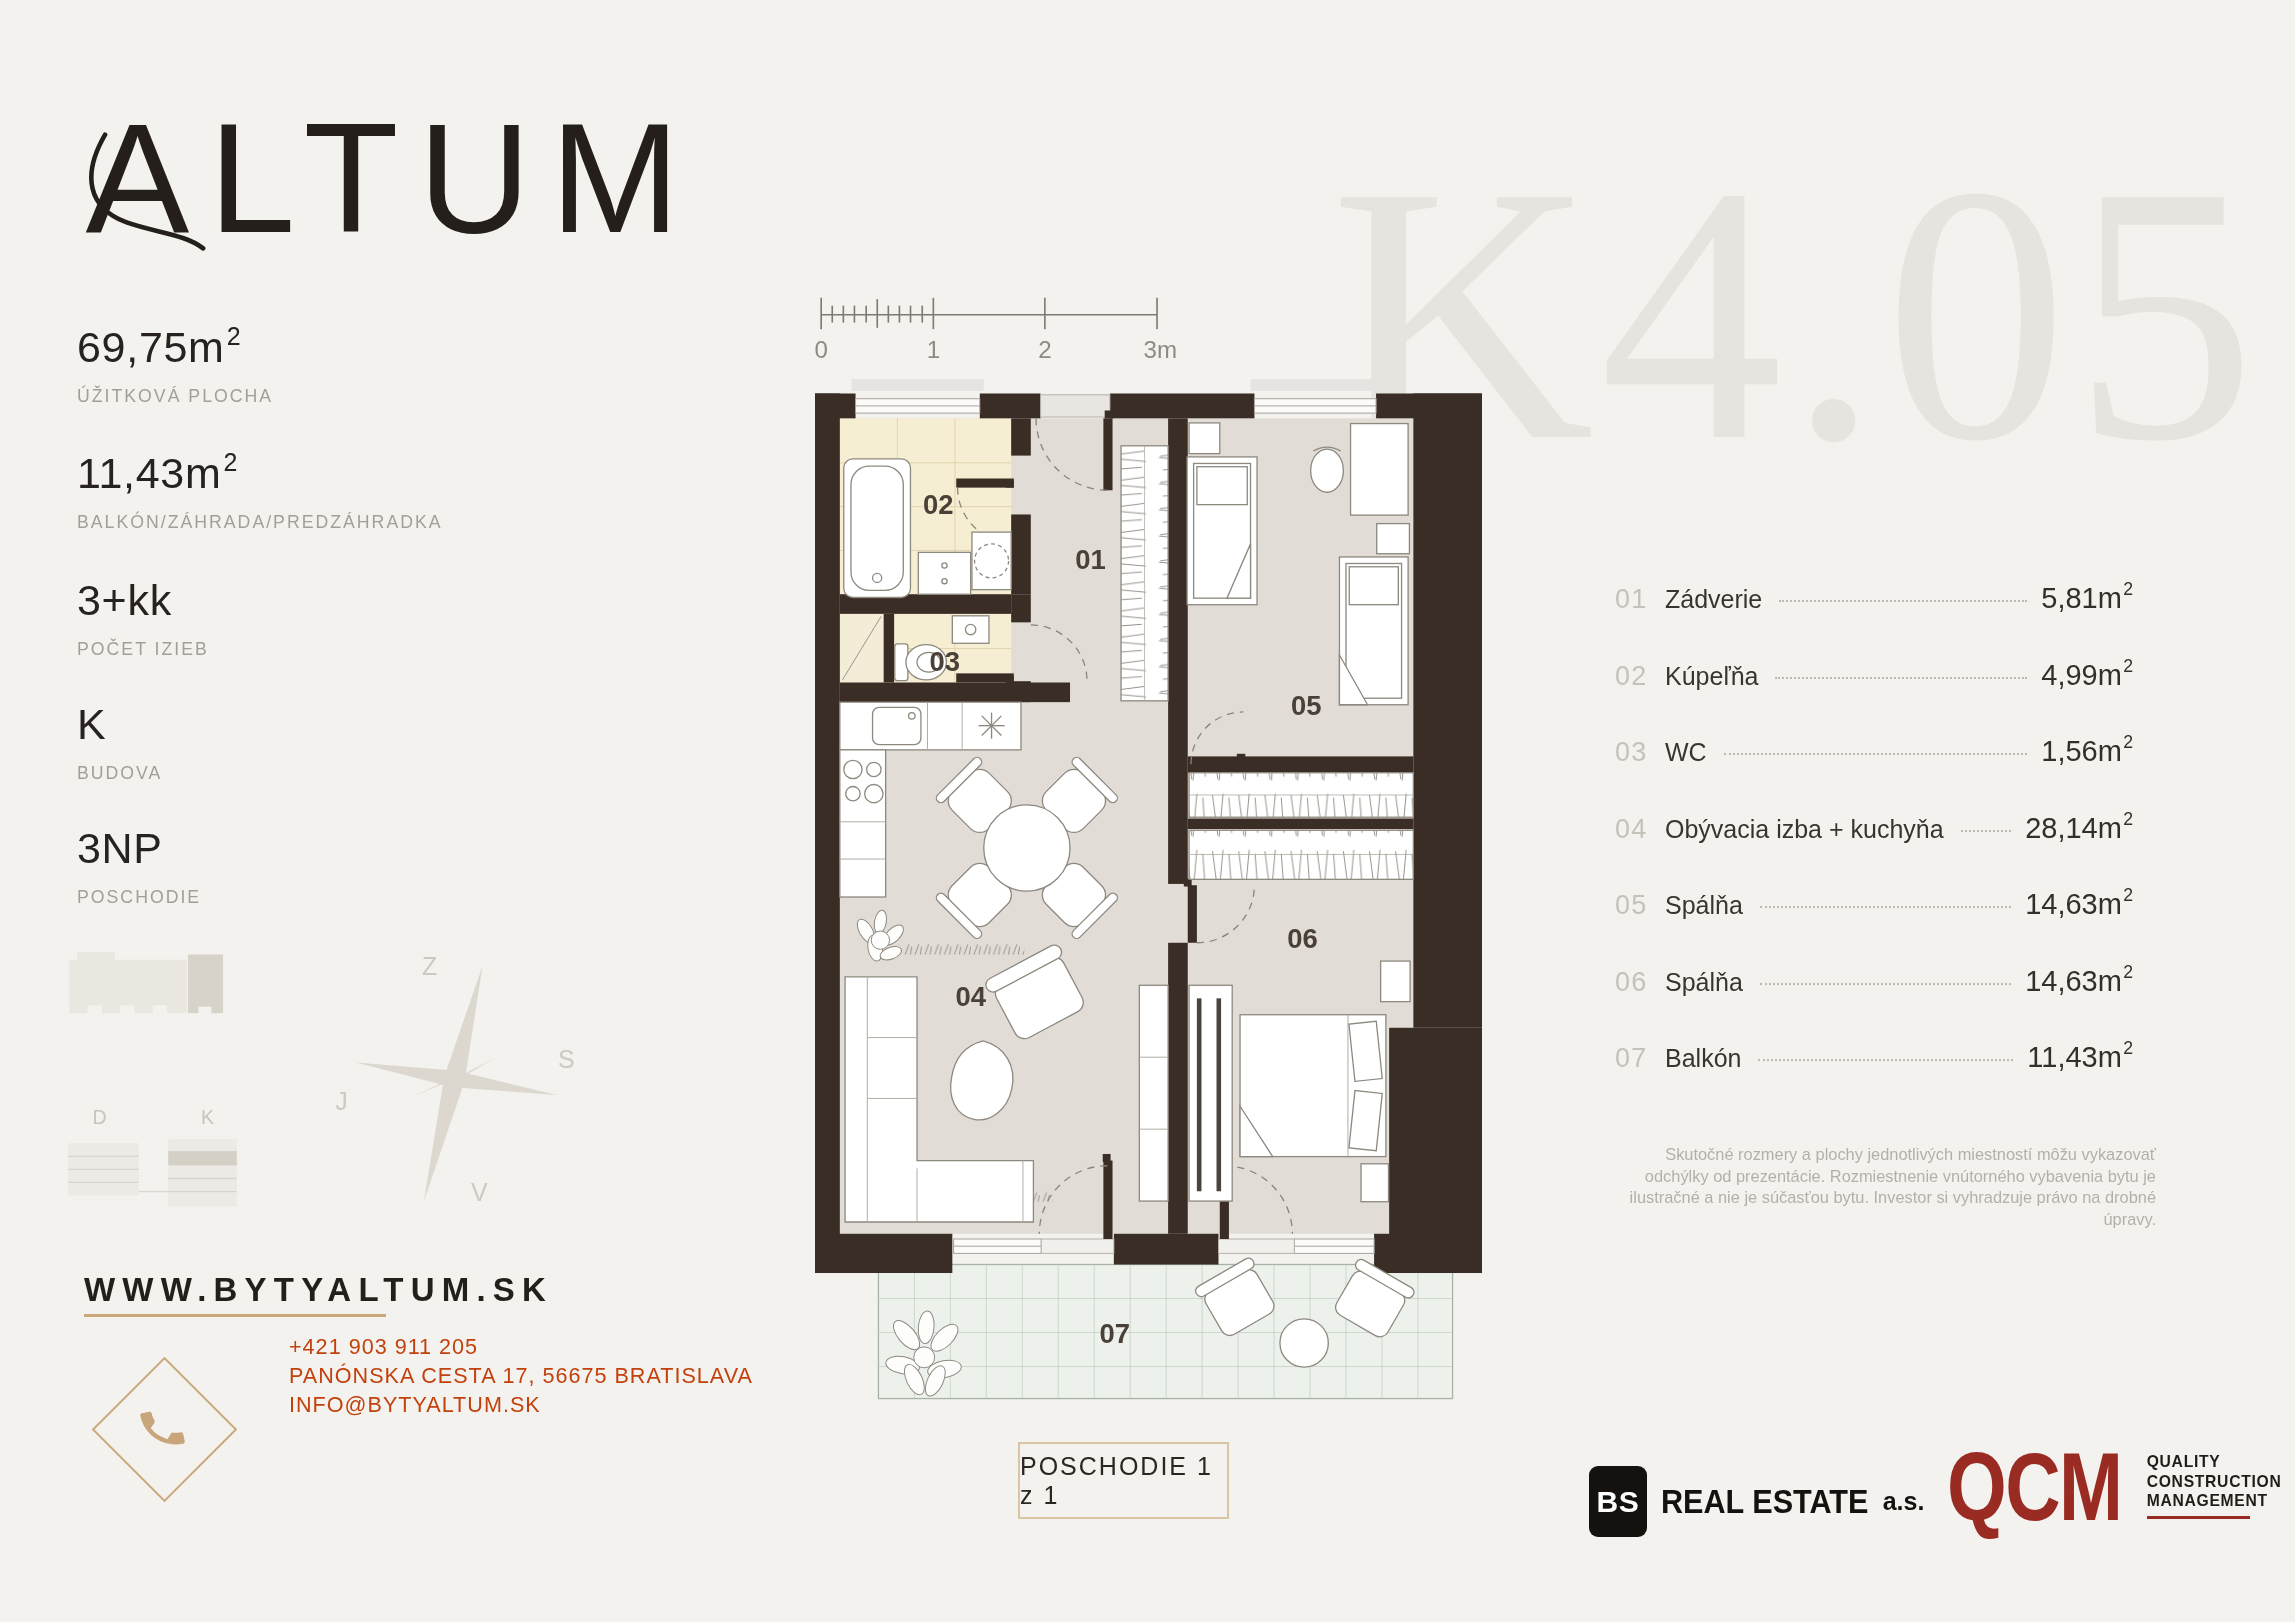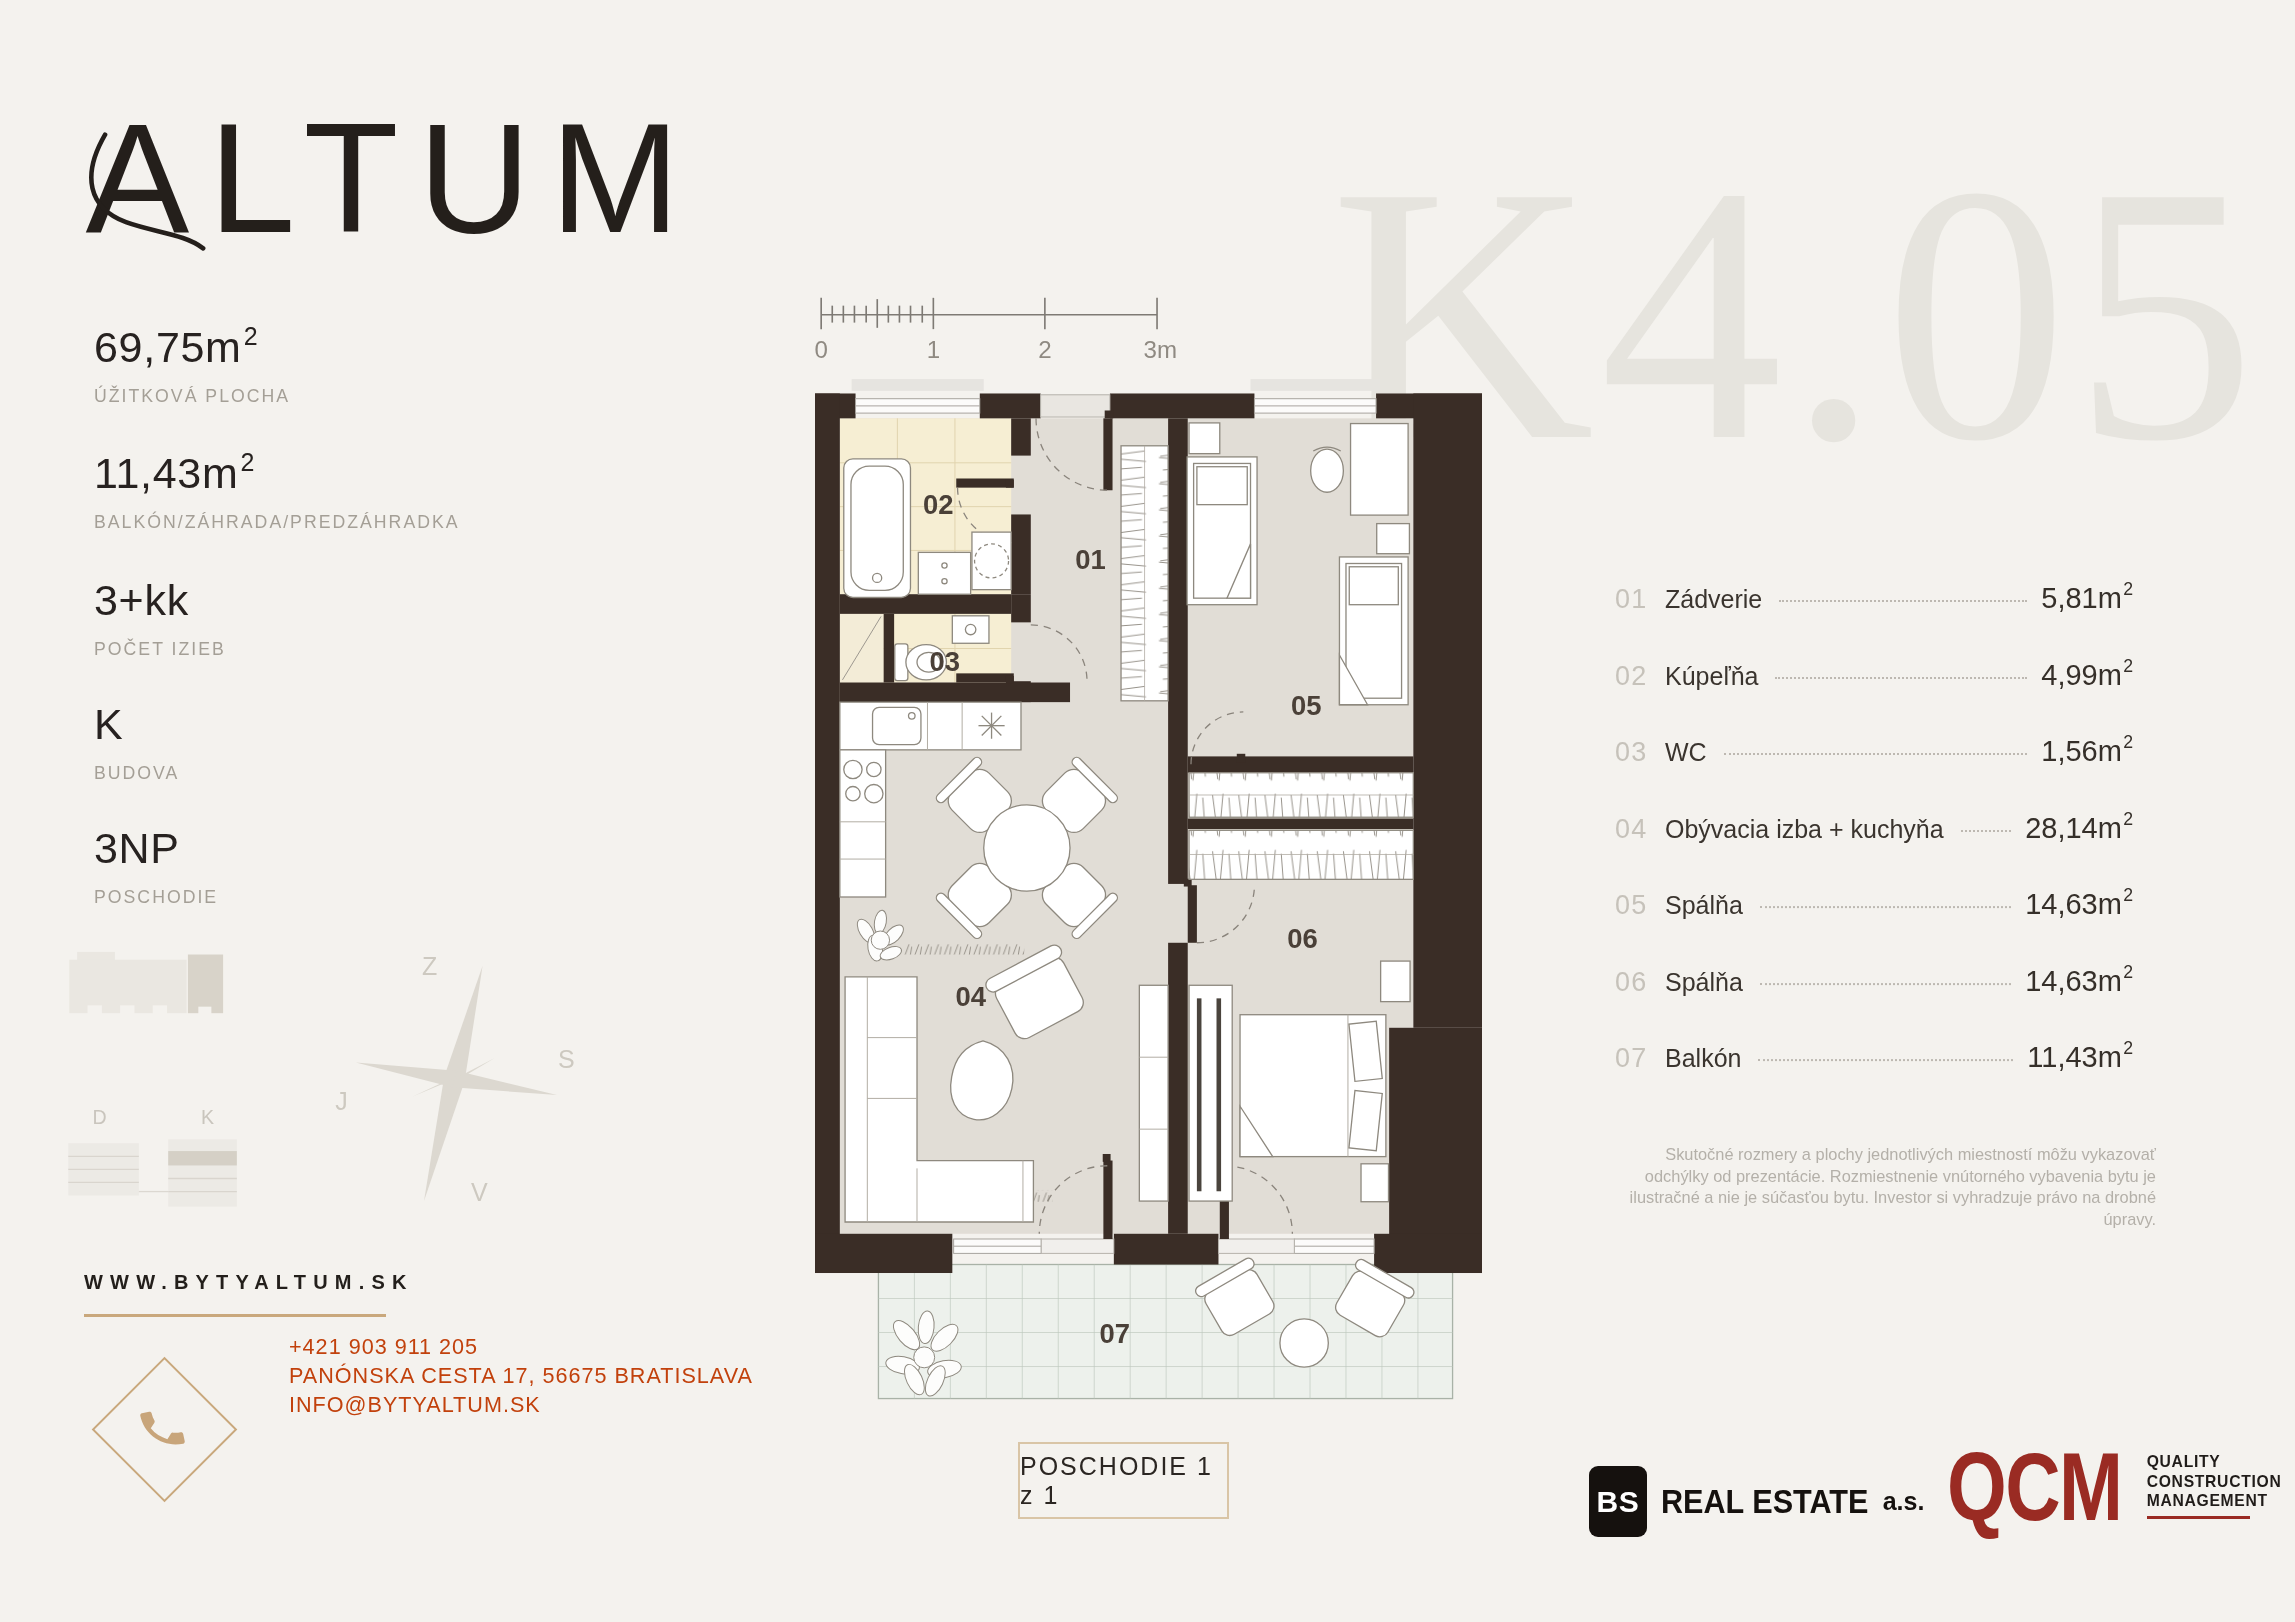--- a/index.html
+++ b/index.html
@@ -8,37 +8,37 @@
   .abs{position:absolute;}
 
   
   #watermark{right:34px;top:131px;font-family:"Liberation Serif",serif;font-size:366px;
              line-height:1;color:#e6e4de;letter-spacing:5.2px;font-weight:400;z-index:0;}
 
   
   #logo{left:85px;top:98px;z-index:3;}
 
   
-  .stat{left:94px;z-index:3;}
+  .stat{left:77px;z-index:3;}
   .stat .val{font-size:43px;color:#272220;letter-spacing:0.7px;}
   .stat .val sup{font-size:25px;vertical-align:17px;margin-left:2px;}
   .stat .lab{font-size:17.7px;color:#a49f96;letter-spacing:2px;margin-top:14.4px;}
 
   
   #scalebar{left:811px;top:290px;z-index:2;}
   #scalebar text{font-size:37px;fill:#8f8a82;}
 
   
   #compass{left:330px;top:948px;width:275px;height:275px;z-index:1;}
   #compass .clab{position:absolute;font-size:25px;color:#cdc9c0;}
   #building{left:69px;top:948px;z-index:1;}
   #siteplan{left:65px;top:1105px;z-index:1;}
 
   
-  #website{left:84px;top:1271px;font-size:20px;font-weight:bold;letter-spacing:7.2px;color:#231f1b;z-index:3;}
+  #website{left:84px;top:1271px;font-size:33px;font-weight:bold;letter-spacing:7.2px;color:#231f1b;z-index:3;}
   #web-underline{left:84px;top:1314px;width:302px;height:3.3px;background:#c9a87c;z-index:3;}
   #diamond-wrap{left:85px;top:1349px;width:154px;height:157px;z-index:3;}
   #diamond{position:absolute;left:27.5px;top:29px;width:99px;height:99px;border:2px solid #c9a87c;transform:rotate(45deg);}
   #phone-icon{position:absolute;left:52px;top:54px;transform:rotate(-12deg);}
   #contact{left:289px;top:1332px;z-index:3;font-size:21.6px;letter-spacing:1px;line-height:29px;color:#c2410c;}
 
   
   .room-row{left:1615px;width:518px;height:34px;display:flex;align-items:baseline;z-index:2;}
   .room-row .num{font-size:27px;color:#c6c2ba;width:50px;flex:none;letter-spacing:1.3px;}
   .room-row .rname{font-size:25px;color:#3a342e;white-space:nowrap;}

